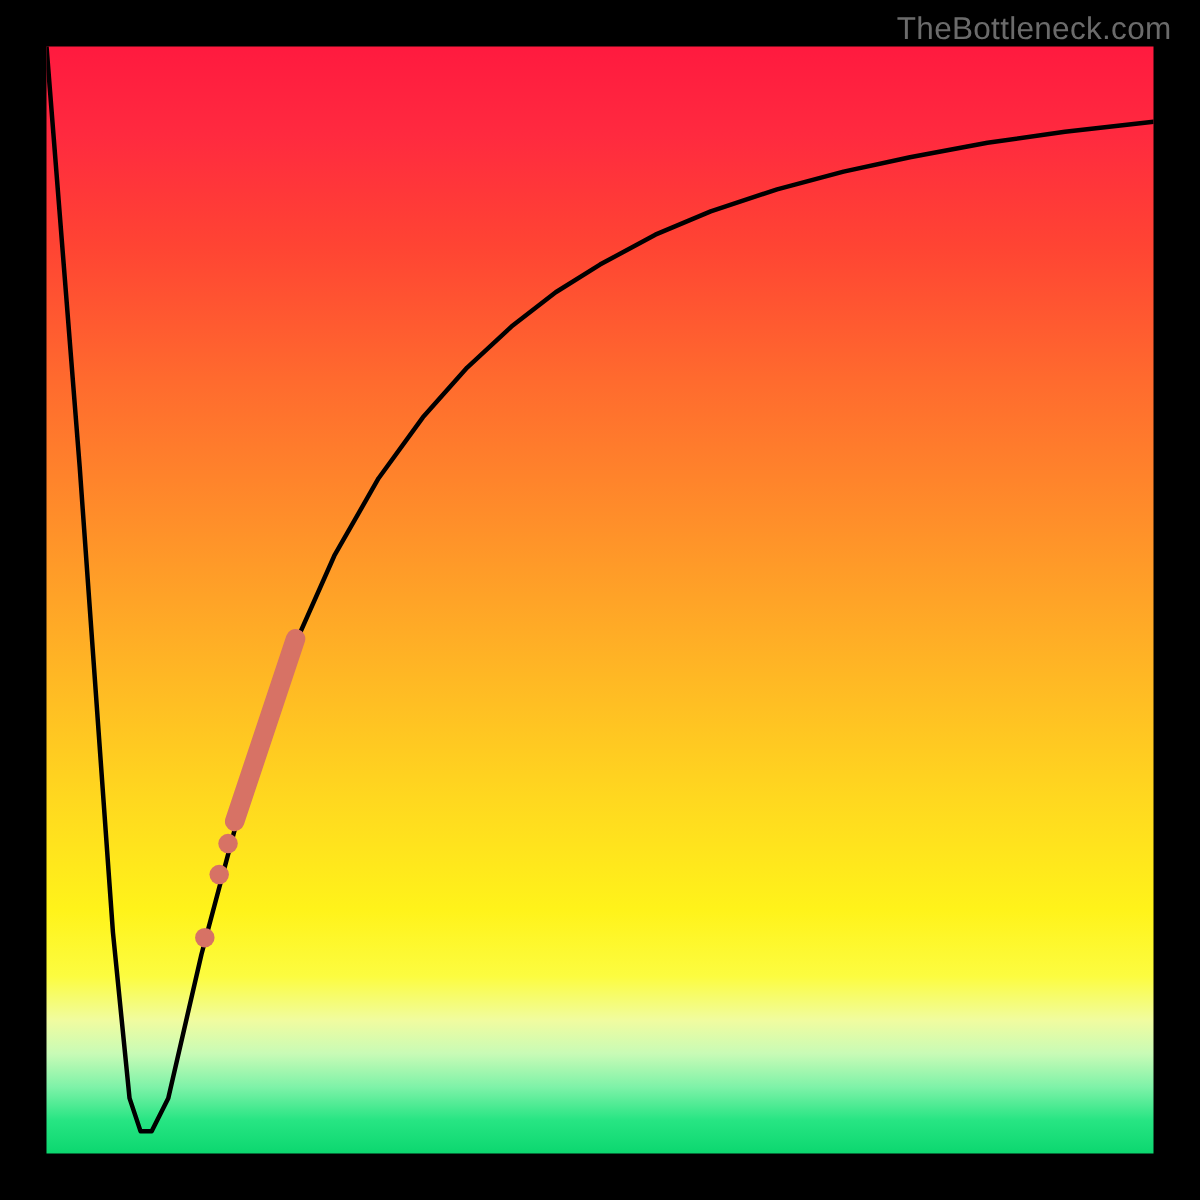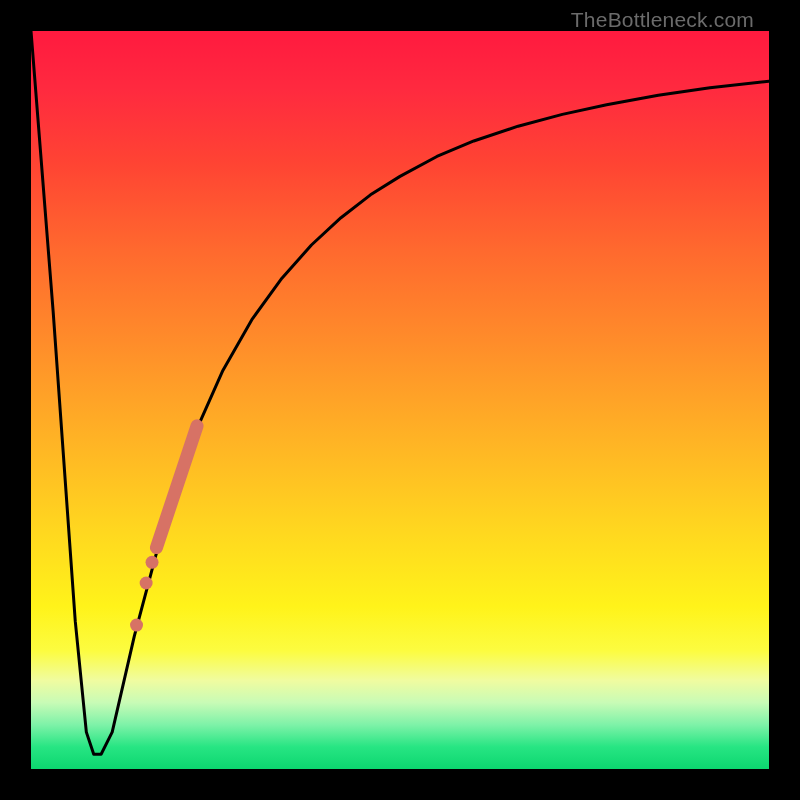--- a/index.html
+++ b/index.html
@@ -43,21 +43,21 @@
   .plot-svg {
     position: absolute;
     left: 0;
     top: 0;
     width: 738px;
     height: 738px;
   }
   .attribution {
     position: absolute;
     top: 8px;
-    right: 46px;
+    right: 19px;
     color: #6b6b6b;
     font-size: 21px;
     letter-spacing: 0.2px;
     text-align: center;
   }
 </style>
 </head>
 <body>
 
 <div class="frame">

